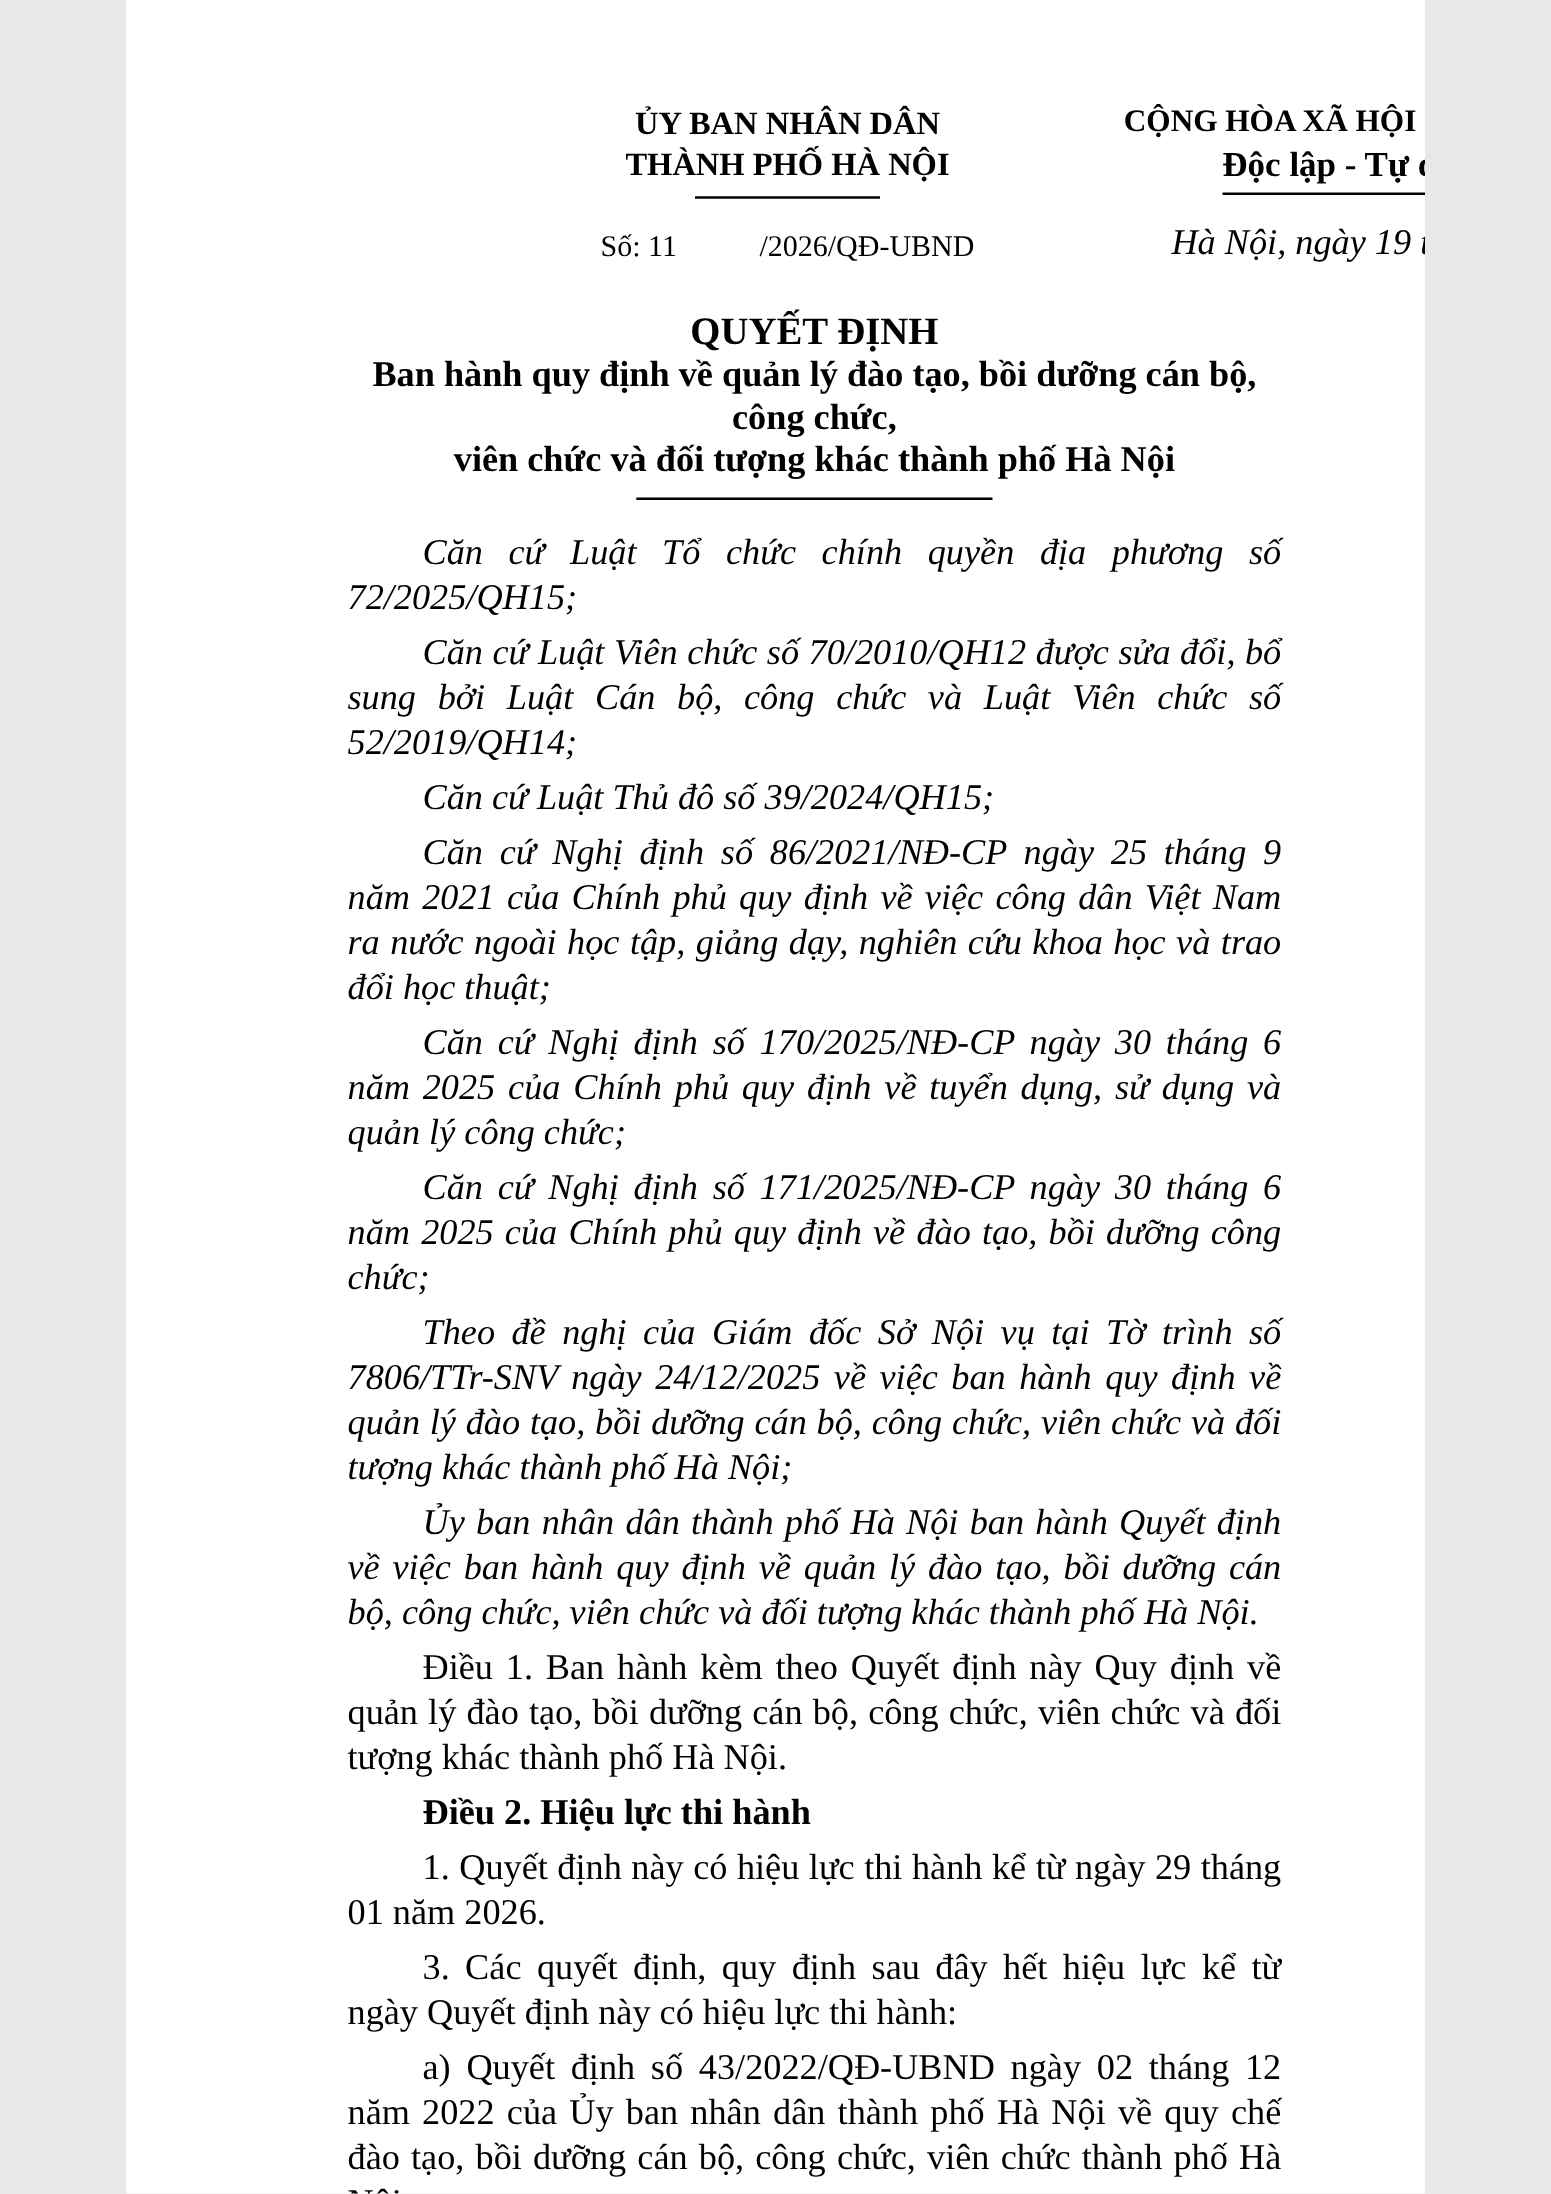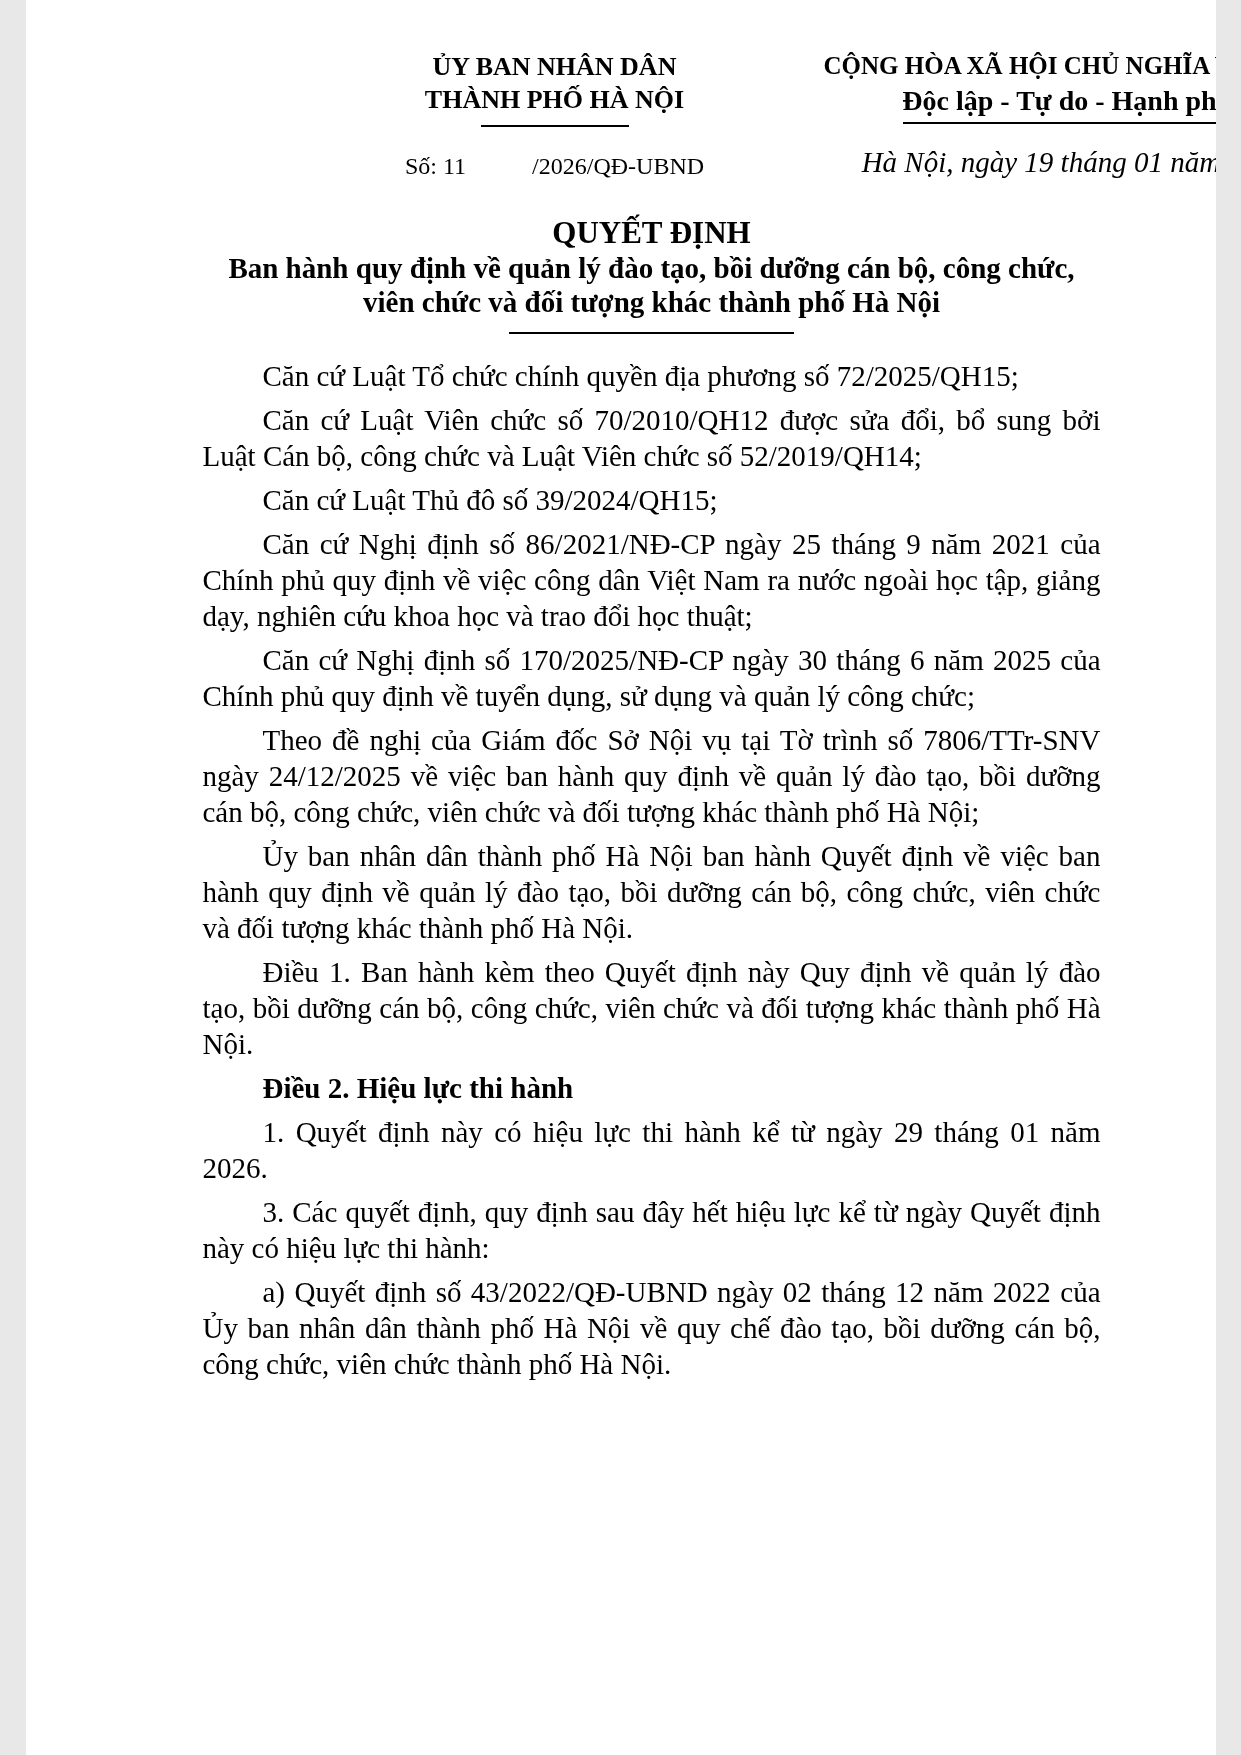--- a/index.html
+++ b/index.html
@@ -2,28 +2,28 @@
 <html><head>
 <meta charset="utf-8">
 <style>
   html, body {
     margin: 0;
     padding: 0;
     background: #e8e8e8;
   }
   .page {
     position: relative;
-    width: 1190px;
+    width: 1039px;
     height: 1755px;
     margin: 0 auto;
     background: #ffffff;
     color: #000000;
     font-family: "Liberation Serif", "DejaVu Serif", serif;
     box-sizing: border-box;
-    padding: 50px 115px 0 177px;
+    padding: 82px 115px 0 177px;
     overflow: hidden;
   }
 
   
   .header {
     position: relative;
     height: 165px;
   }
   .header-left {
     position: absolute;
@@ -109,21 +109,21 @@
   .doc-body {
     margin-top: 24px;
     font-size: 29px;
   }
   .para {
     margin: 0 0 8px 0;
     text-align: justify;
     text-indent: 60px;
     line-height: 36px;
   }
-  .para.italic { }
+  .para.italic { font-style: italic; }
   .para.bold   { font-weight: bold; }
   .para b      { font-weight: normal; }
 </style>
 </head>
 <body>
 
 <div class="page">
 
   <div class="header">
 
@@ -151,20 +151,21 @@
     <div class="doc-subtitle">viên chức và đối tượng khác thành phố Hà Nội</div>
     <div class="rule-title"></div>
   </div>
 
   <div class="doc-body">
       <p class="para italic">Căn cứ Luật Tổ chức chính quyền địa phương số 72/2025/QH15;</p>
       <p class="para italic">Căn cứ Luật Viên chức số 70/2010/QH12 được sửa đổi, bổ sung bởi Luật Cán bộ, công chức và Luật Viên chức số 52/2019/QH14;</p>
       <p class="para italic">Căn cứ Luật Thủ đô số 39/2024/QH15;</p>
       <p class="para italic">Căn cứ Nghị định số 86/2021/NĐ-CP ngày 25 tháng 9 năm 2021 của Chính phủ quy định về việc công dân Việt Nam ra nước ngoài học tập, giảng dạy, nghiên cứu khoa học và trao đổi học thuật;</p>
       <p class="para italic">Căn cứ Nghị định số 170/2025/NĐ-CP ngày 30 tháng 6 năm 2025 của Chính phủ quy định về tuyển dụng, sử dụng và quản lý công chức;</p>
+      <p class="para italic">Căn cứ Nghị định số 171/2025/NĐ-CP ngày 30 tháng 6 năm 2025 của Chính phủ quy định về đào tạo, bồi dưỡng công chức;</p>
       <p class="para italic">Theo đề nghị của Giám đốc Sở Nội vụ tại Tờ trình số 7806/TTr-SNV ngày 24/12/2025 về việc ban hành quy định về quản lý đào tạo, bồi dưỡng cán bộ, công chức, viên chức và đối tượng khác thành phố Hà Nội;</p>
       <p class="para italic">Ủy ban nhân dân thành phố Hà Nội ban hành Quyết định về việc ban hành quy định về quản lý đào tạo, bồi dưỡng cán bộ, công chức, viên chức và đối tượng khác thành phố Hà Nội.</p>
       <p class="para normal"><b>Điều 1.</b> Ban hành kèm theo Quyết định này Quy định về quản lý đào tạo, bồi dưỡng cán bộ, công chức, viên chức và đối tượng khác thành phố Hà Nội.</p>
       <p class="para bold">Điều 2. Hiệu lực thi hành</p>
       <p class="para normal">1. Quyết định này có hiệu lực thi hành kể từ ngày 29 tháng 01 năm 2026.</p>
       <p class="para normal">3. Các quyết định, quy định sau đây hết hiệu lực kể từ ngày Quyết định này có hiệu lực thi hành:</p>
       <p class="para normal">a) Quyết định số 43/2022/QĐ-UBND ngày 02 tháng 12 năm 2022 của Ủy ban nhân dân thành phố Hà Nội về quy chế đào tạo, bồi dưỡng cán bộ, công chức, viên chức thành phố Hà Nội.</p>
     </div>
 
 </div>

